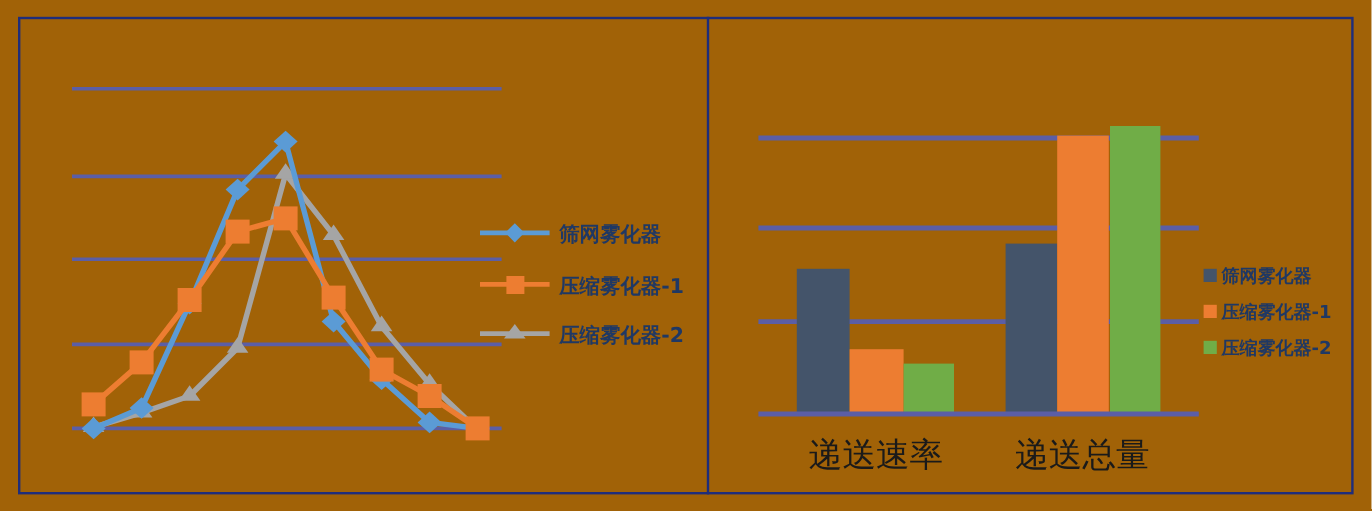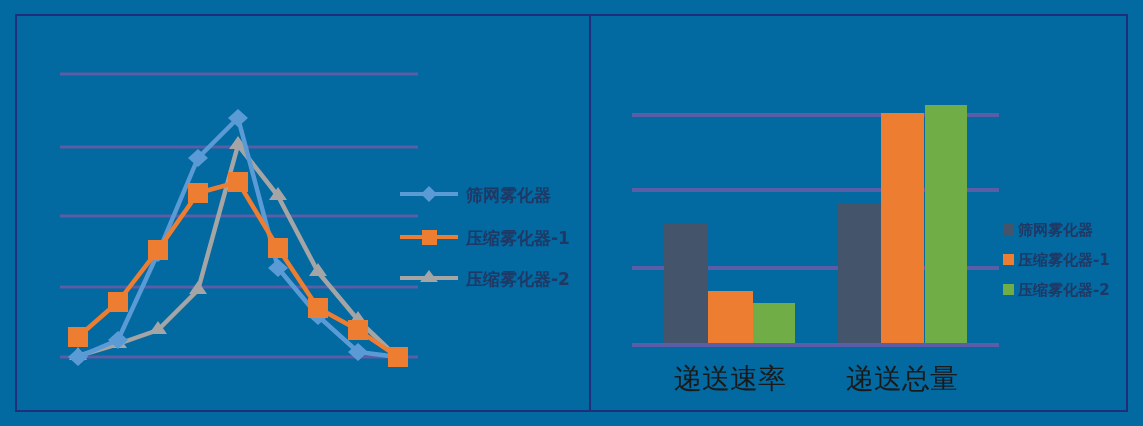--- a/index.html
+++ b/index.html
@@ -7,21 +7,21 @@
     padding: 0;
     background: #ffffff;
   }
   body {
     font-family: "Liberation Sans", sans-serif;
   }
   #root {
     position: relative;
     width: 1143px;
     height: 426px;
-    background: #0369a1;
+    background: #a16207;
     overflow: hidden;
   }
   .outer-frame {
     position: absolute;
     left: 15px;
     top: 14px;
     width: 1113px;
     height: 398px;
     border: 2px solid #1F2D7B;
     box-sizing: border-box;

